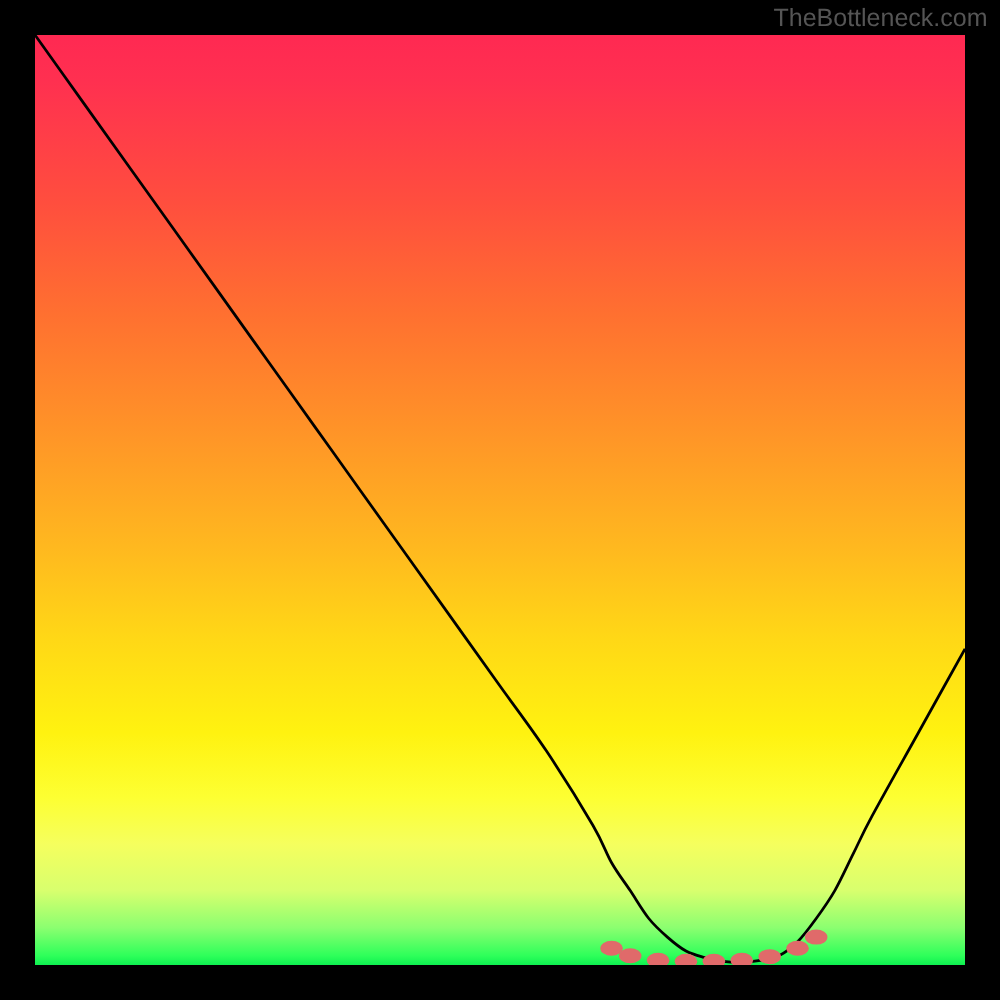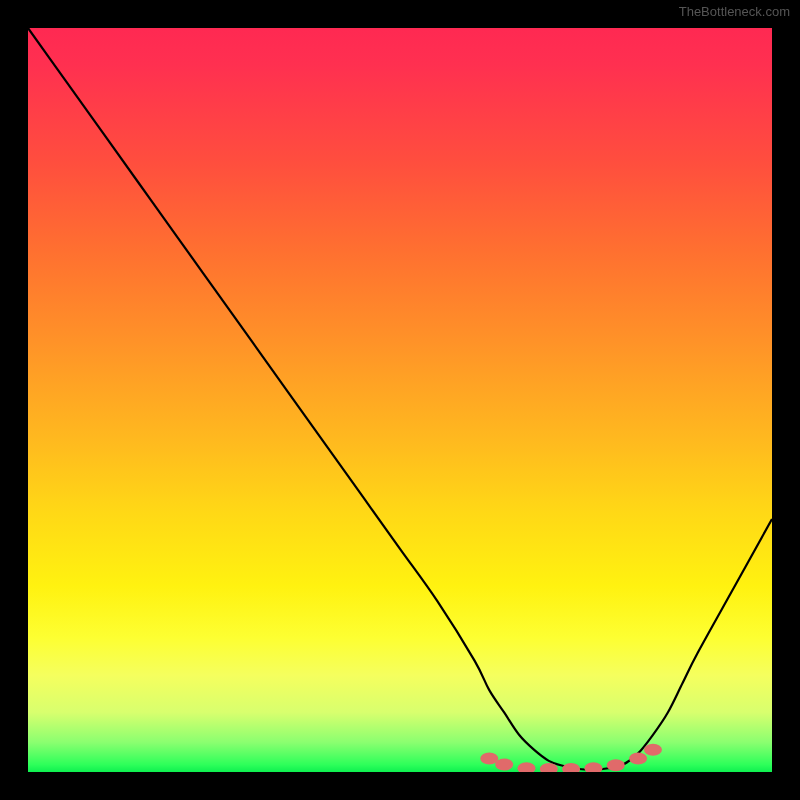--- a/index.html
+++ b/index.html
@@ -1,17 +1,17 @@
 <!DOCTYPE html>
 <html><head>
 <meta charset="utf-8">
 <style>
   * { margin: 0; padding: 0; box-sizing: border-box; }
   body { width: 800px; height: 800px; background: #000; position: relative; font-family: Arial, sans-serif; }
-  .attribution { position: absolute; top: 4px; right: 10px; color: #555; font-size: 13px; font-weight: 500; z-index: 10; }
+  .attribution { position: absolute; top: 4px; right: 10px; color: #555; font-size: 20px; font-weight: 500; z-index: 10; }
   .chart-container { position: absolute; top: 28px; left: 28px; width: 744px; height: 744px; background: #000; }
   .gradient-bg { position: absolute; inset: 0; background: linear-gradient(to bottom,
       #ff2952 0%, #ff3050 5%, #ff4e3e 18%, #ff7030 30%, #ff9228 42%,
       #ffb81f 55%, #ffd816 65%, #fff210 75%, #fdff32 82%, #f5ff5e 87%,
       #d8ff6e 92%, #8bff70 96%, #2eff5a 99%, #0ef050 100%);
   }
   svg.curve { position: absolute; inset: 0; width: 100%; height: 100%; }
 </style>
 </head>
 <body>

